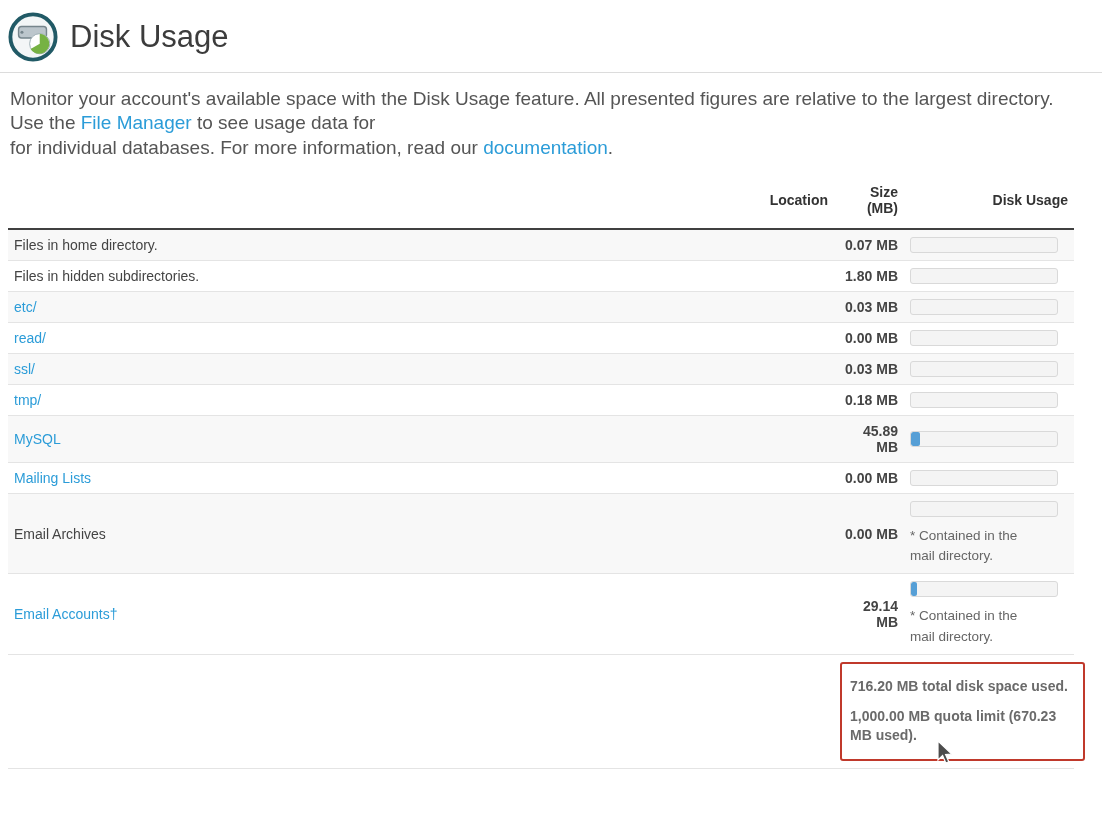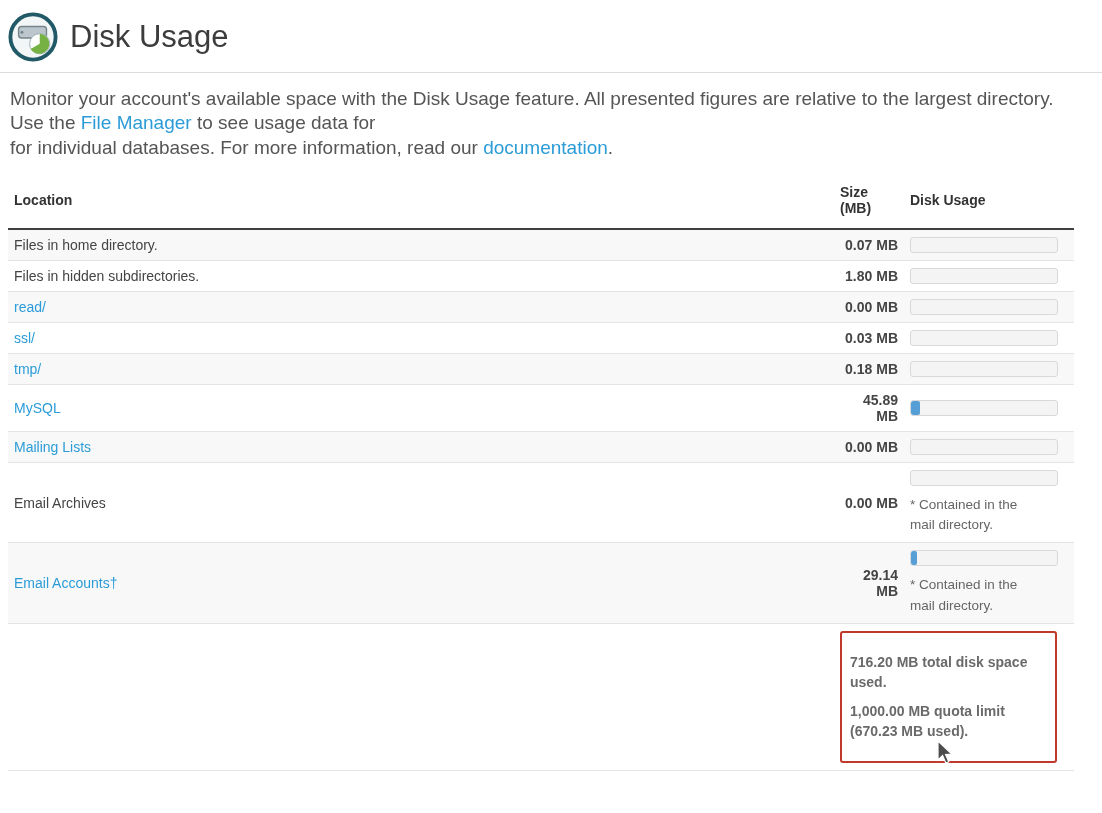--- a/index.html
+++ b/index.html
@@ -31,21 +31,21 @@
     border-collapse:collapse;
     margin:12px 0 0 8px;
     width:1066px;
     font-size:14px;
     table-layout:fixed;
   }
   .usage-table col.c-loc  { width:826px; }
   .usage-table col.c-size { width:70px; }
   .usage-table col.c-bar  { width:170px; }
   .usage-table thead th {
-    text-align:left; font-weight:bold; color:#333;
+    text-align:right; font-weight:bold; color:#333;
     padding:12px 6px; vertical-align:middle;
     border-bottom:2px solid #404040;
   }
   .usage-table tbody td {
     padding:7px 6px;
     border-bottom:1px solid #e4e4e4;
     vertical-align:middle;
     color:#444;
   }
   .usage-table tbody tr:nth-child(odd) { background:#f8f8f8; }
@@ -66,22 +66,22 @@
     border-radius:2px;
   }
   .note {
     color:#666; font-size:13.5px; line-height:1.5;
     margin-top:9px; width:130px;
   }
 
   .summary-box {
     border:2px solid var(--box-border,#c0392b);
     border-radius:3px;
-    padding:20px 8px;
-    width:217px;
+    padding:13px 8px;
+    width:245px;
     color:#6a6a6a; font-weight:bold; line-height:1.4;
   }
   .summary-box p { margin:0; }
   .summary-box p + p { margin-top:10px; }
 
   .mouse-cursor { position:absolute; left:936px; top:740px; pointer-events:none; }
 </style>
 </head>
 <body>
 
@@ -129,20 +129,29 @@
     <tr>
       <td><span>Files in hidden subdirectories.</span></td>
       <td class="size-cell">1.80 MB</td>
       <td>
           <div class="bar">
             <div class="bar-fill" style="width: 0%;"></div>
           </div>
         </td>
     </tr>
     <tr>
+      <td><a href="#">etc/</a></td>
+      <td class="size-cell">0.03 MB</td>
+      <td>
+          <div class="bar">
+            <div class="bar-fill" style="width: 0%;"></div>
+          </div>
+        </td>
+    </tr>
+    <tr>
       <td><a href="#">read/</a></td>
       <td class="size-cell">0.00 MB</td>
       <td>
           <div class="bar">
             <div class="bar-fill" style="width: 0%;"></div>
           </div>
         </td>
     </tr>
     <tr>
       <td><a href="#">ssl/</a></td>

